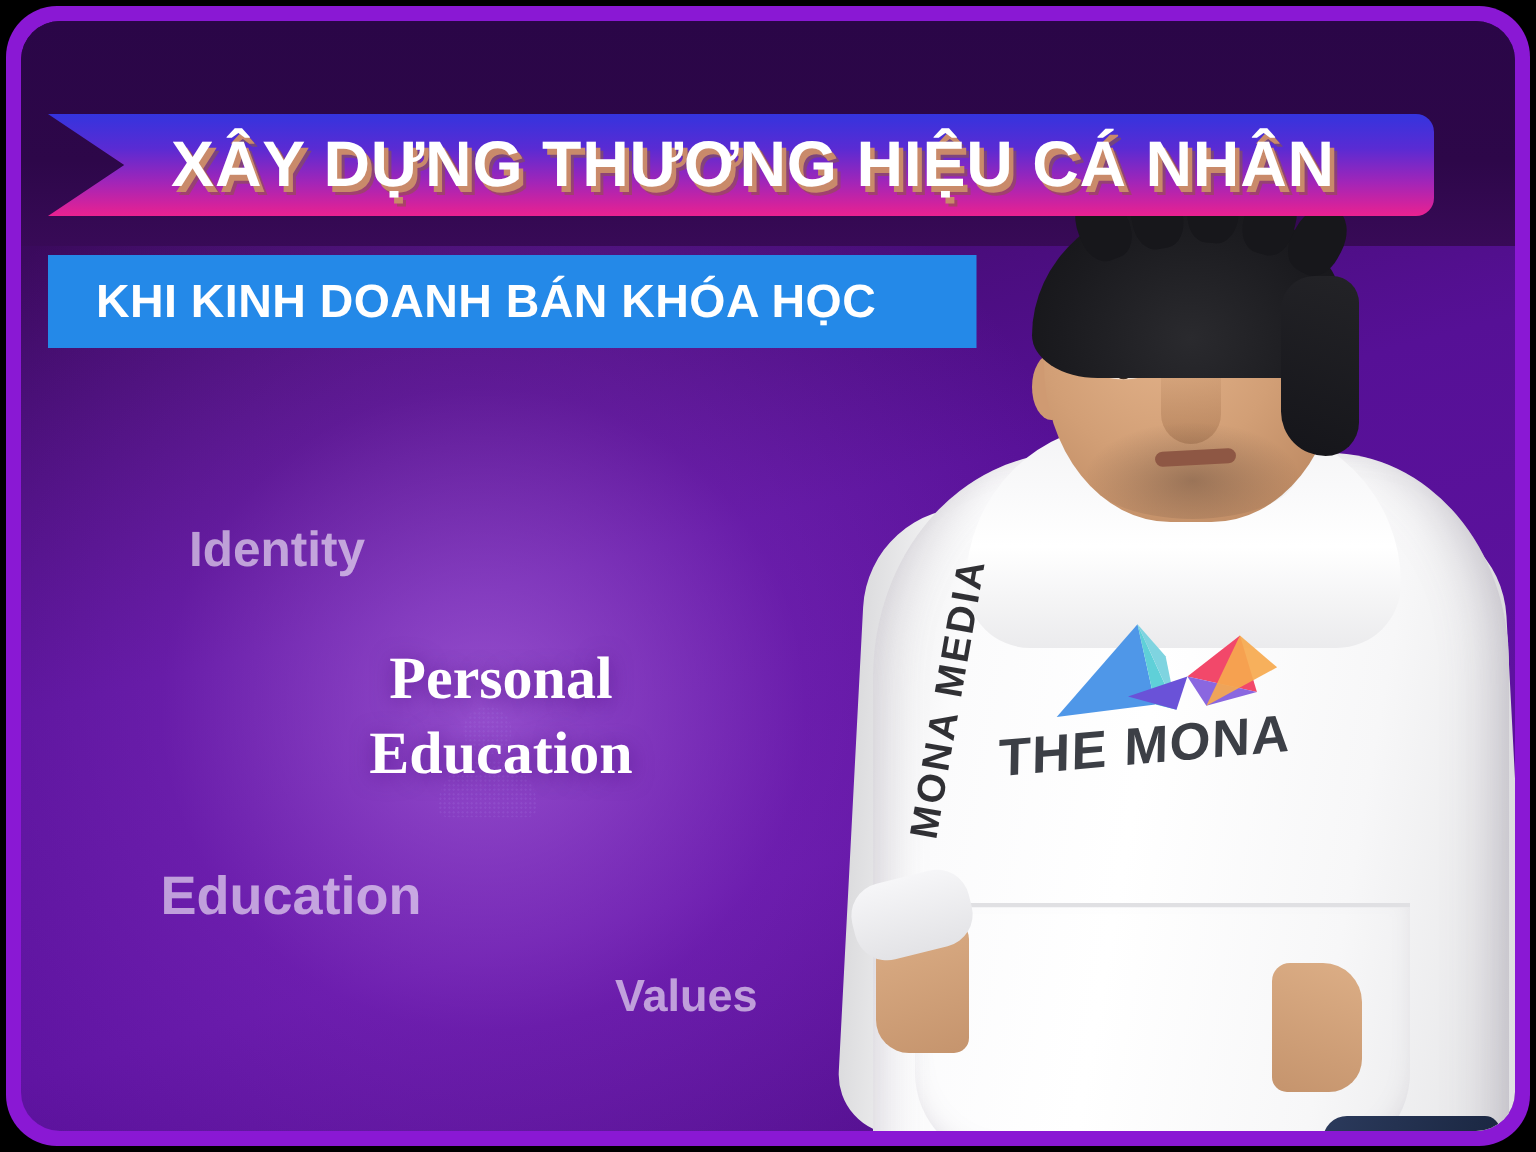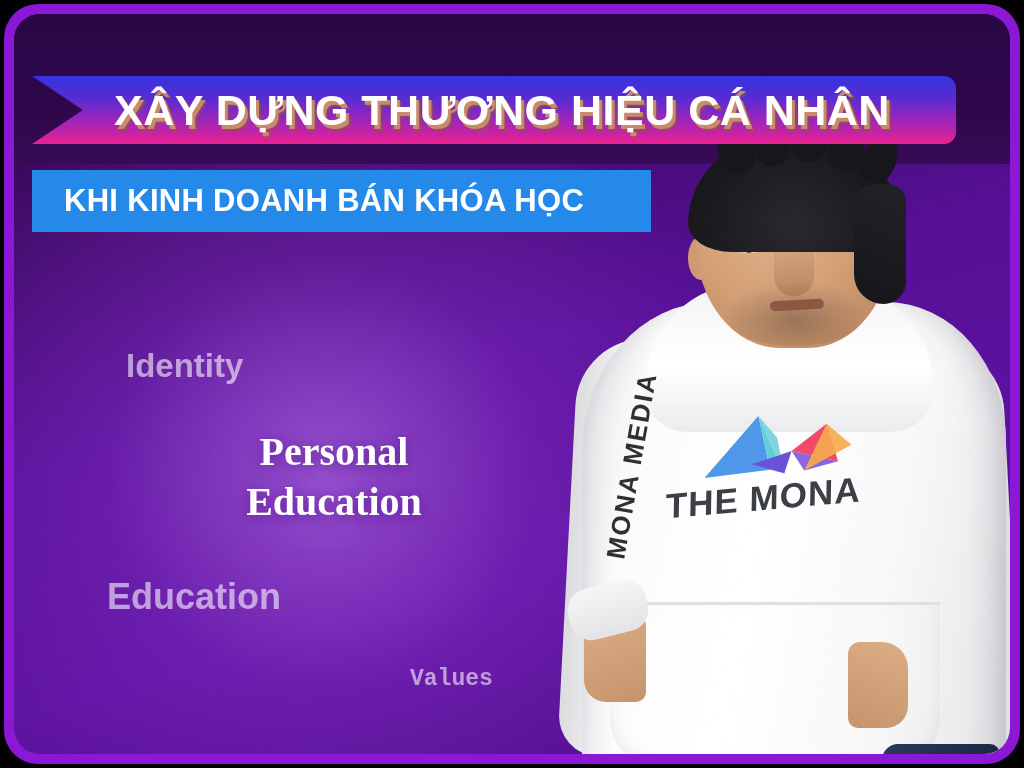--- a/index.html
+++ b/index.html
@@ -317,21 +317,21 @@
   .kw {
     position: absolute;
     font-family: "Liberation Sans", sans-serif;
     font-weight: 700;
     white-space: nowrap;
     color: rgba(255,255,255,0.58);
   }
   .kw-marketing { left: 300px; top: 270px; font-size: 37px; }
   .kw-identity  { left: 112px; top: 333px; font-size: 33px; }
   .kw-education { left:  93px; top: 562px; font-size: 36px; }
-  .kw-values    { left: 396px; top: 652px; font-size: 23px; font-family: Liberation Mono, monospace; }
+  .kw-values    { left: 396px; top: 634px; font-size: 30px; }
 
   .kw-center {
     position: absolute;
     left: 150px;
     top: 413px;
     width: 340px;
     text-align: center;
     font-family: Liberation Serif, serif;
     font-weight: 700;
     font-size: 40px;

